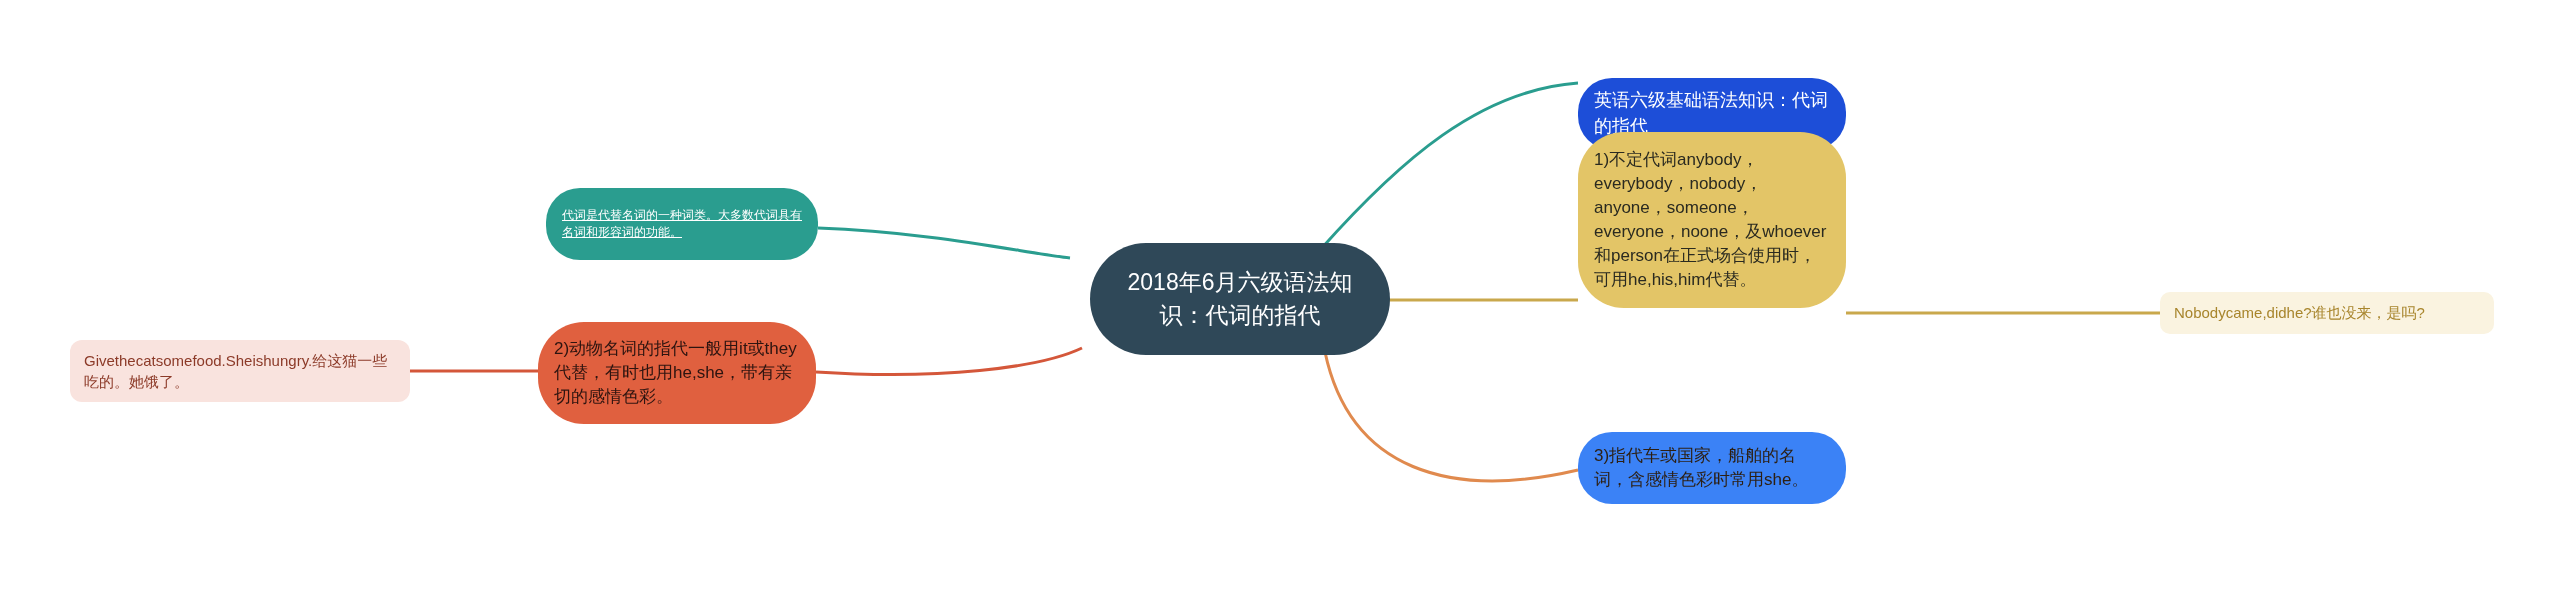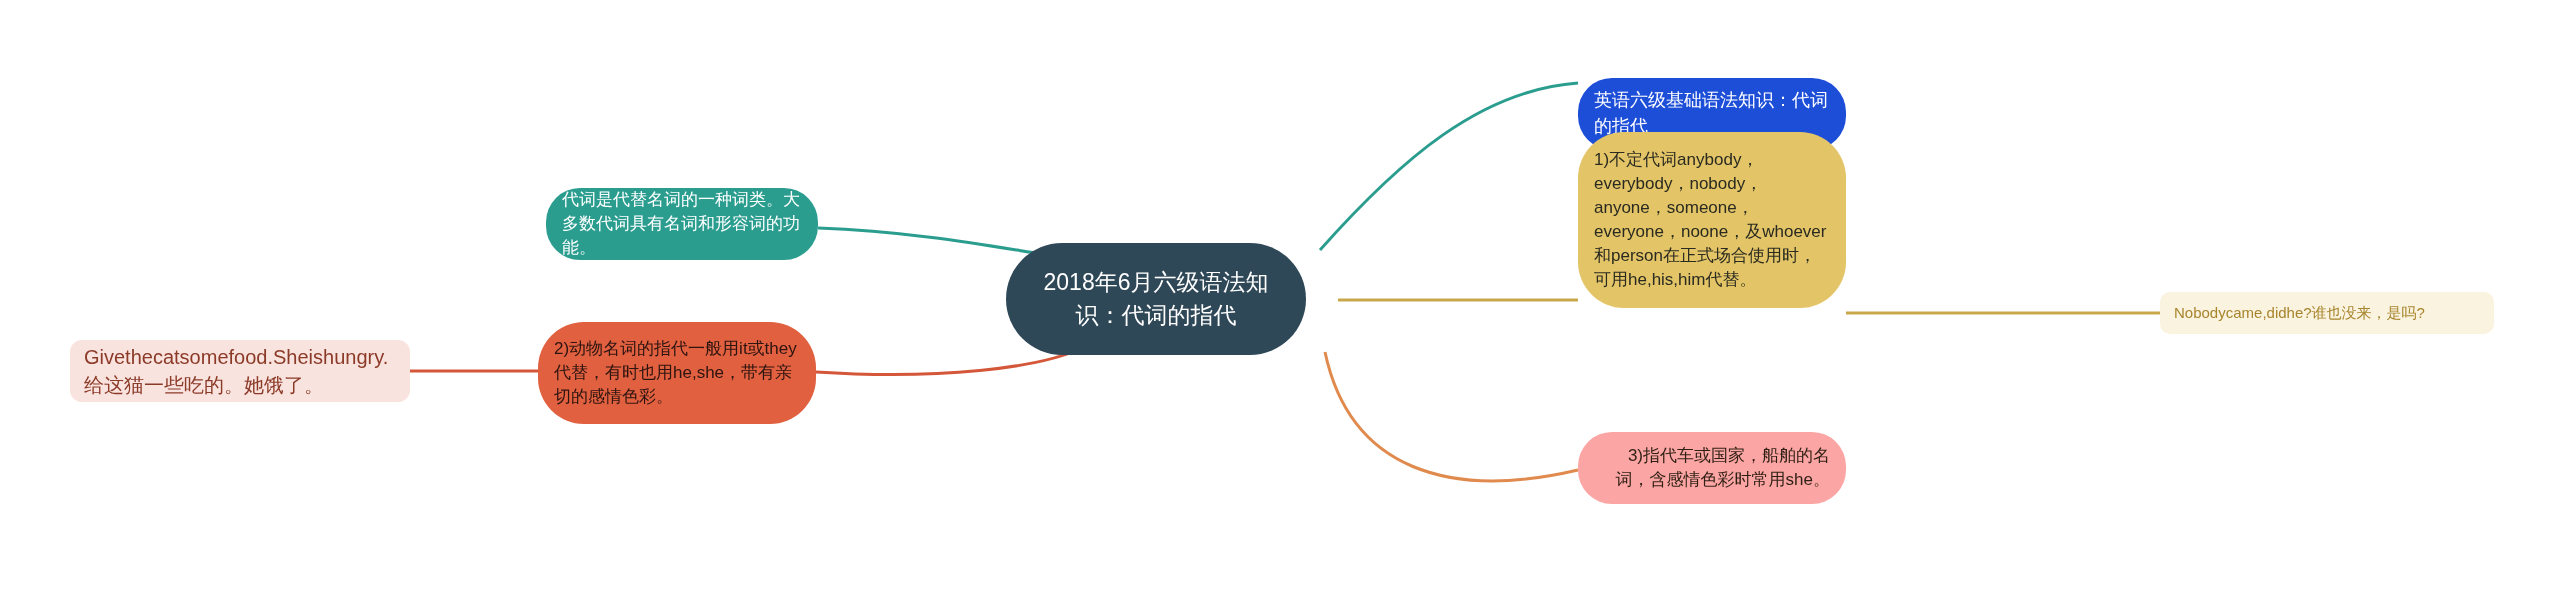--- a/index.html
+++ b/index.html
@@ -20,21 +20,21 @@
     display:flex;
     align-items:center;
     border-radius:40px;
     line-height:1.42;
     white-space:pre-line;
     z-index:2;
   }
 
   
   #root{
-    left:1006px; top:243px;
+    left:1090px; top:243px;
     width:300px; height:112px;
     background:#2F4858;
     color:#ffffff;
     font-size:23px;
     justify-content:center;
     text-align:center;
     border-radius:56px;
     padding:0 18px;
   }
 
@@ -54,53 +54,53 @@
     width:268px; height:176px;
     background:#E3C567;
     color:#2a2a20;
     font-size:17px;
     padding:0 16px;
     border-radius:46px;
   }
   #n-orange{
     left:1578px; top:432px;
     width:268px; height:72px;
-    background:#fca5a5;
+    background:#3b82f6;
     color:#2d1f12;
     font-size:17px;
     padding:0 16px;
     border-radius:34px;
-    text-align:right;
   }
   #n-teal-left{
     left:546px; top:188px;
     width:272px; height:72px;
     background:#2A9D8F;
     color:#ffffff;
-    font-size:17px;
+    font-size:12px;
     padding:0 16px;
     border-radius:34px;
+    text-decoration:underline;
   }
   #n-red{
     left:538px; top:322px;
     width:278px; height:102px;
     background:#E0603F;
     color:#2d1410;
     font-size:17px;
     padding:0 16px;
     border-radius:46px;
   }
 
   
   #n-pink{
     left:70px; top:340px;
     width:340px; height:62px;
     background:#F9E3DE;
     color:#8C3A28;
-    font-size:20px;
+    font-size:15px;
     padding:17px 14px;
     border-radius:12px;
     justify-content:flex-end;
   }
   #n-cream{
     left:2160px; top:292px;
     width:334px; height:42px;
     background:#FAF3E0;
     color:#A8852C;
     font-size:15px;

